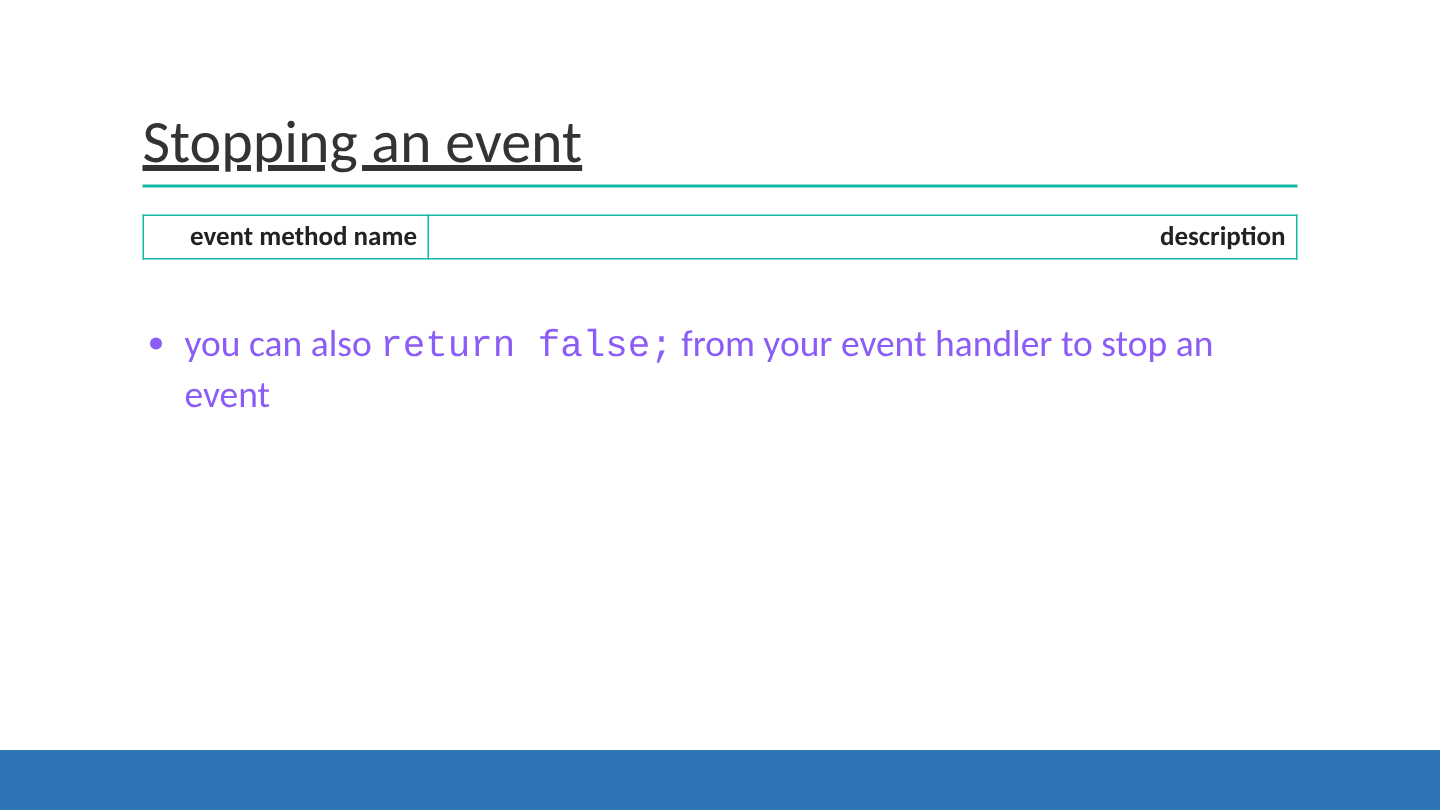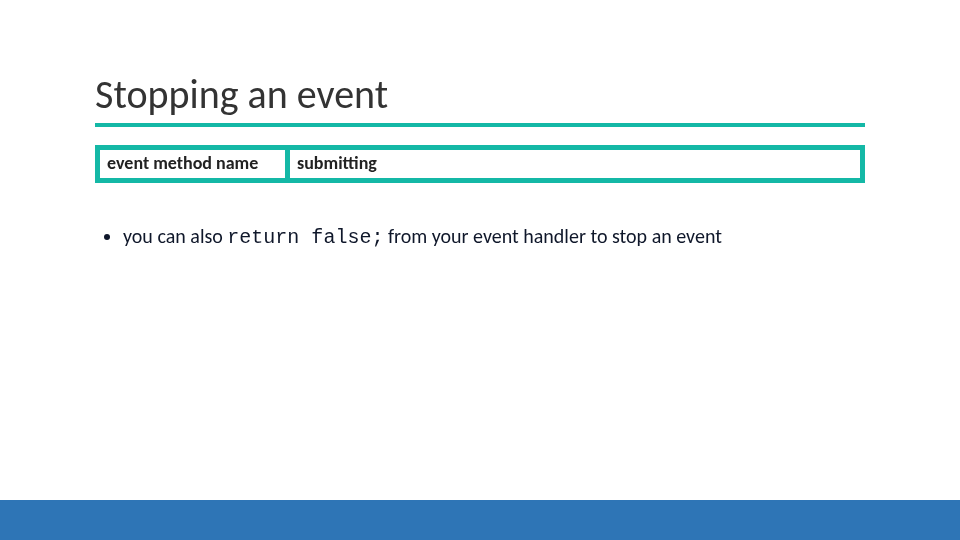--- a/index.html
+++ b/index.html
@@ -15,55 +15,56 @@
       position: relative;
       overflow: hidden;
     }
     .slide {
       padding: 70px 95px 0 95px;
     }
     .title {
       font-size: 40px;
       font-weight: 300;
       color: #333333;
-      border-bottom: 4px solid #14b8a6;
+      border-bottom: 2px solid #14b8a6;
       padding-bottom: 4px;
       margin-bottom: 18px;
       font-family: "Calibri Light", Calibri, Arial, sans-serif;
+      text-decoration: underline;
     }
     table.methods {
       border-collapse: collapse;
       width: 100%;
       border: 1.5px solid #000000;
       font-size: 18px;
       color: #222222;
     }
     table.methods th,
     table.methods td {
-      border: 5px solid #14b8a6;
+      border: 1px solid #14b8a6;
       padding: 3px 7px 3px 7px;
-      text-align: left;
+      text-align: right;
       vertical-align: top;
       font-weight: 400;
       line-height: 1.2;
     }
     table.methods th {
       font-weight: 700;
     }
     table.methods .col-method {
       width: 190px;
       white-space: nowrap;
     }
     .bullets {
       margin-top: 40px;
       padding-left: 28px;
     }
     .bullets li {
-      font-size: 20px;
-      color: #0f172a;
+      font-size: 25px;
+      color: #8b5cf6;
       list-style-type: disc;
       line-height: 1.3;
     }
     .bullets li .mono {
       font-family: Consolas, "Courier New", monospace;
     }
     .footer-bar {
       position: absolute;
       left: 0;
       right: 0;
@@ -75,21 +76,21 @@
 </head>
 <body>
 
 <div class="slide">
   <h1 class="title">Stopping an event</h1>
 
   <table class="methods">
     <thead>
       <tr>
         <th class="col-method">event method name</th>
-        <th>submitting</th>
+        <th>description</th>
       </tr>
     </thead>
     <tbody>
     </tbody>
   </table>
 
   <ul class="bullets">
     <li>
       <span>you can also </span><span class="mono">return false;</span><span> from your event handler to stop an event</span>
     </li>

